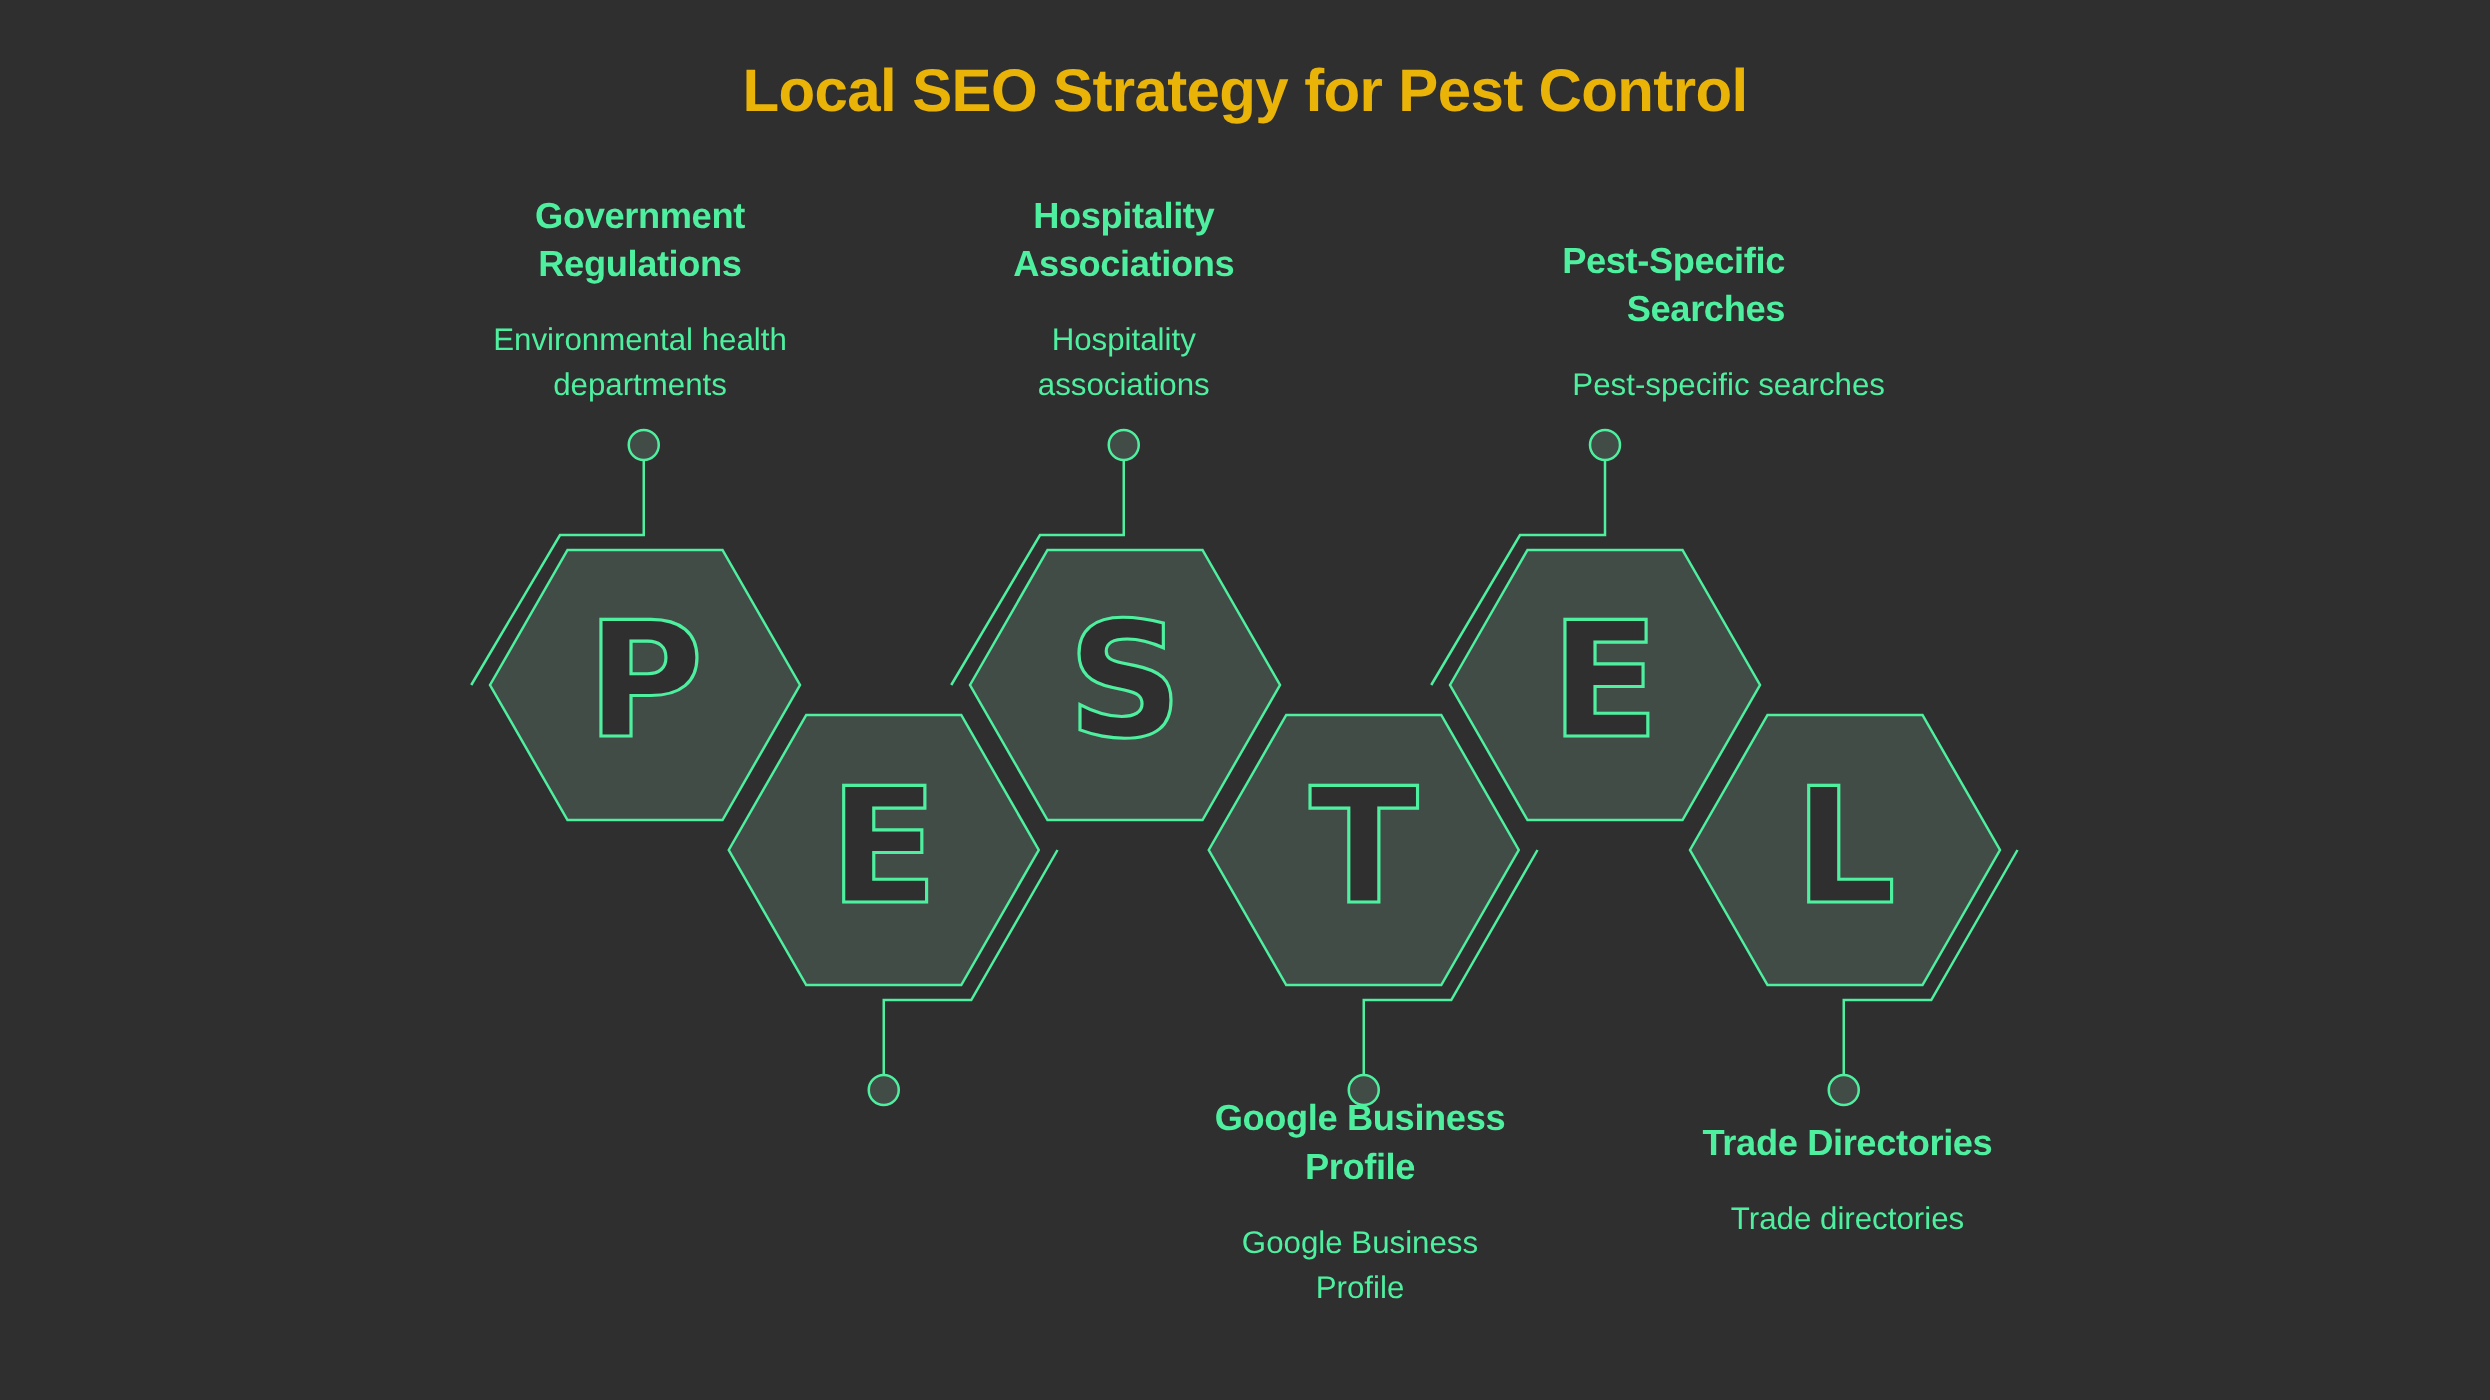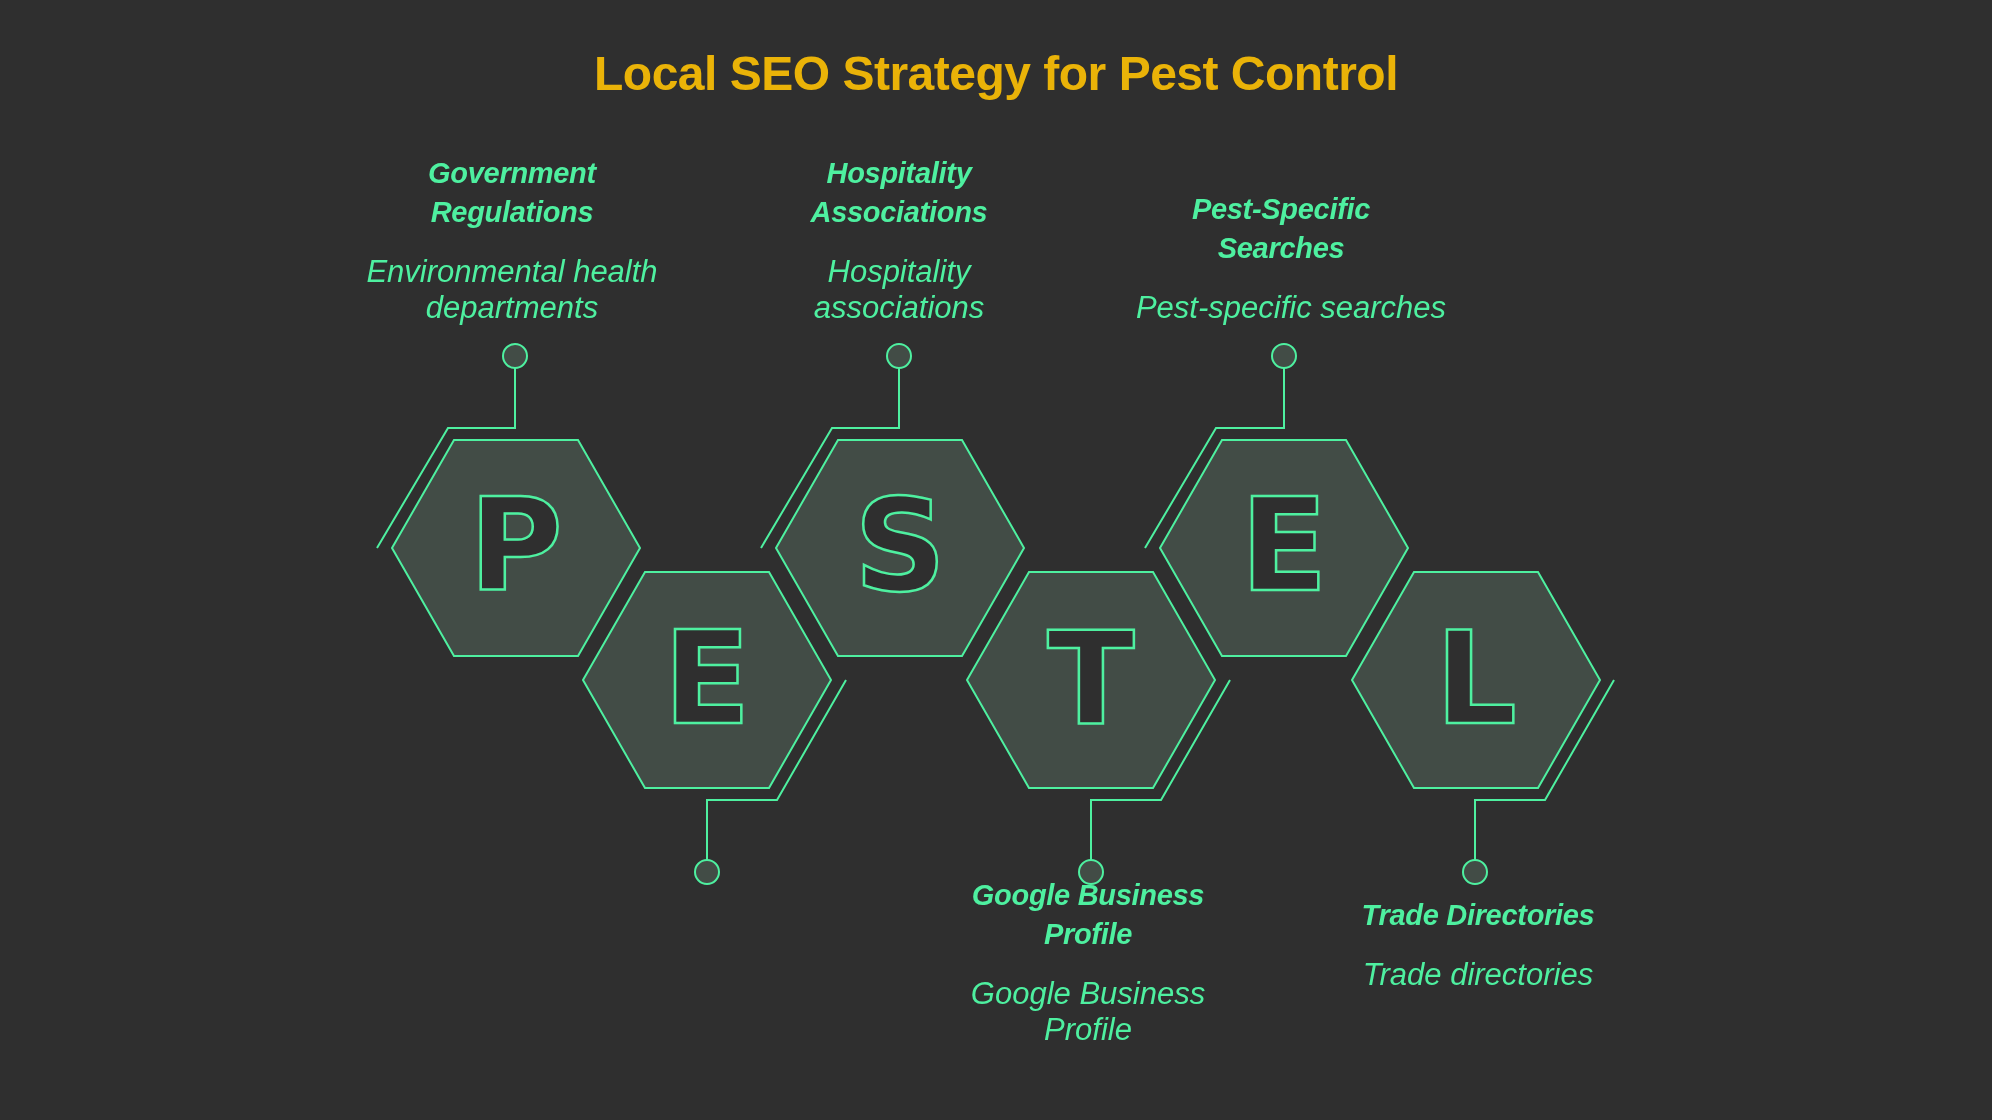--- a/index.html
+++ b/index.html
@@ -6,27 +6,27 @@
   body {
     width:1992px; height:1120px; background:#2f2f2f; position:relative; overflow:hidden;
     font-family:"Liberation Sans", "DejaVu Sans", sans-serif; color:#4ef0a0;
   }
   #title {
     position:absolute; top:46px; left:0; width:1992px; text-align:center;
     font-size:48px; font-weight:bold; color:#eab308; letter-spacing:-0.5px;
   }
   svg#diagram { position:absolute; left:0; top:0; }
   .label {
-    position:absolute; width:320px; text-align:center; transform:translateX(-50%);font-style:italic;
+    position:absolute; width:320px; text-align:center; transform:translateX(-50%);
   }
   .label .head {
     font-weight:bold; font-size:29px; line-height:39px; color:#4ef0a0; letter-spacing:-0.3px;
   }
   .label .desc {
-    font-size:31px; line-height:36px; color:#4ef0a0; margin-top:22px;
+    font-size:25px; line-height:36px; color:#4ef0a0; margin-top:22px;
   }
   .hex { fill:#424c46; stroke:#4ef0a0; stroke-width:2; }
   .edge { fill:none; stroke:#4ef0a0; stroke-width:2; }
   .dot { fill:#424c46; stroke:#4ef0a0; stroke-width:2; }
   .glyph {
     font-family:"DejaVu Sans", sans-serif; font-weight:bold; font-size:128px;
     fill:#2f2f2f; stroke:#4ef0a0; stroke-width:2.5; text-anchor:middle; dominant-baseline:central;
   }
 </style>
 </head>
@@ -80,21 +80,21 @@
 </svg>
 
 <div class="label" style="left:512px; top:154px;">
   <div class="head" style="width:200px;margin:0 auto;">Government Regulations</div>
   <div class="desc" style="width:300px;margin:22px auto 0;">Environmental health departments</div>
 </div>
 <div class="label" style="left:899px; top:154px;">
   <div class="head" style="width:200px;margin:0 auto;">Hospitality Associations</div>
   <div class="desc" style="width:200px;margin:22px auto 0;">Hospitality associations</div>
 </div>
-<div class="label" style="left:1281px; top:190px;">
+<div class="label" style="left:1328px; top:190px;text-align:right;">
   <div class="head" style="width:200px;margin:0 auto;">Pest-Specific Searches</div>
   <div class="desc" style="width:340px;margin:22px auto 0;">Pest-specific searches</div>
 </div>
 
 <div class="label" style="left:707px; top:896px;">
 </div>
 <div class="label" style="left:1088px; top:876px;">
   <div class="head" style="width:260px;margin:0 auto;">Google Business Profile</div>
   <div class="desc" style="width:240px;margin:22px auto 0;">Google Business Profile</div>
 </div>

